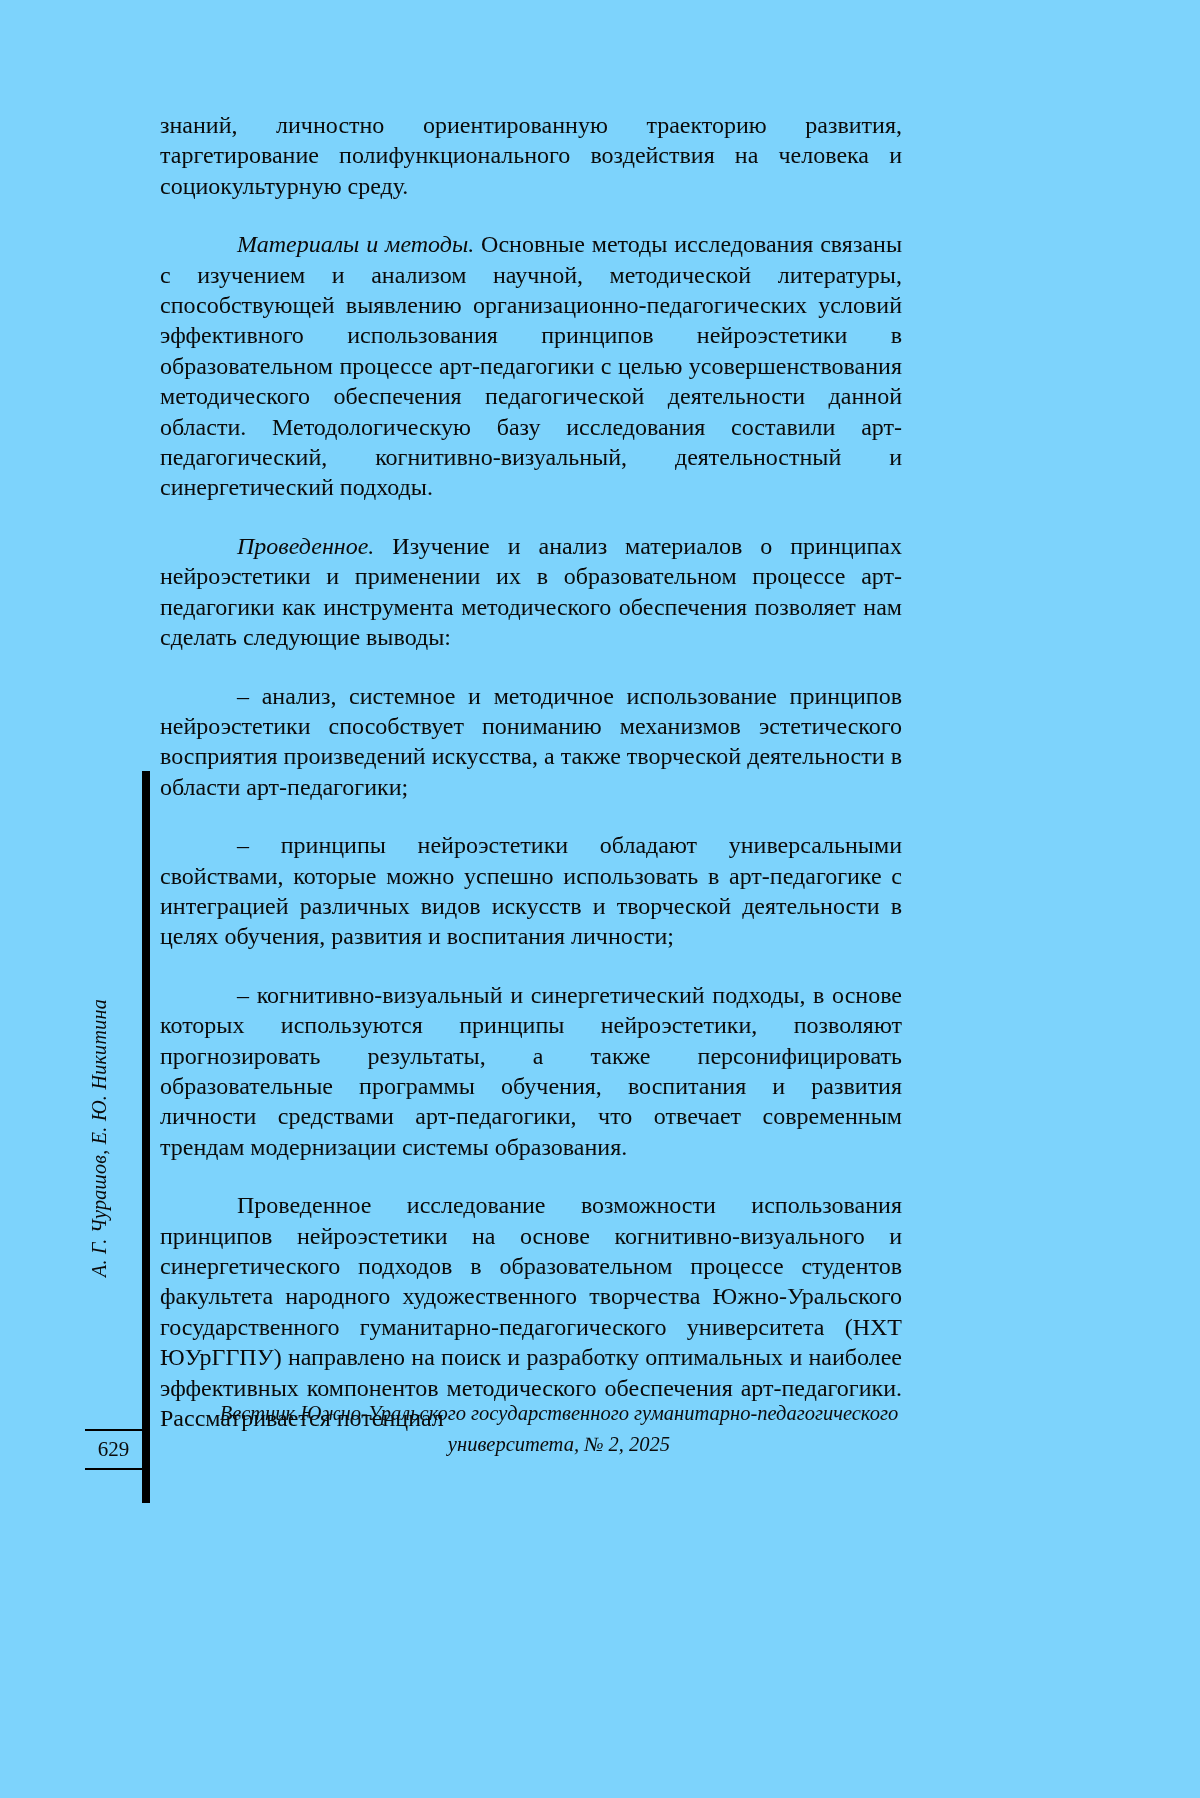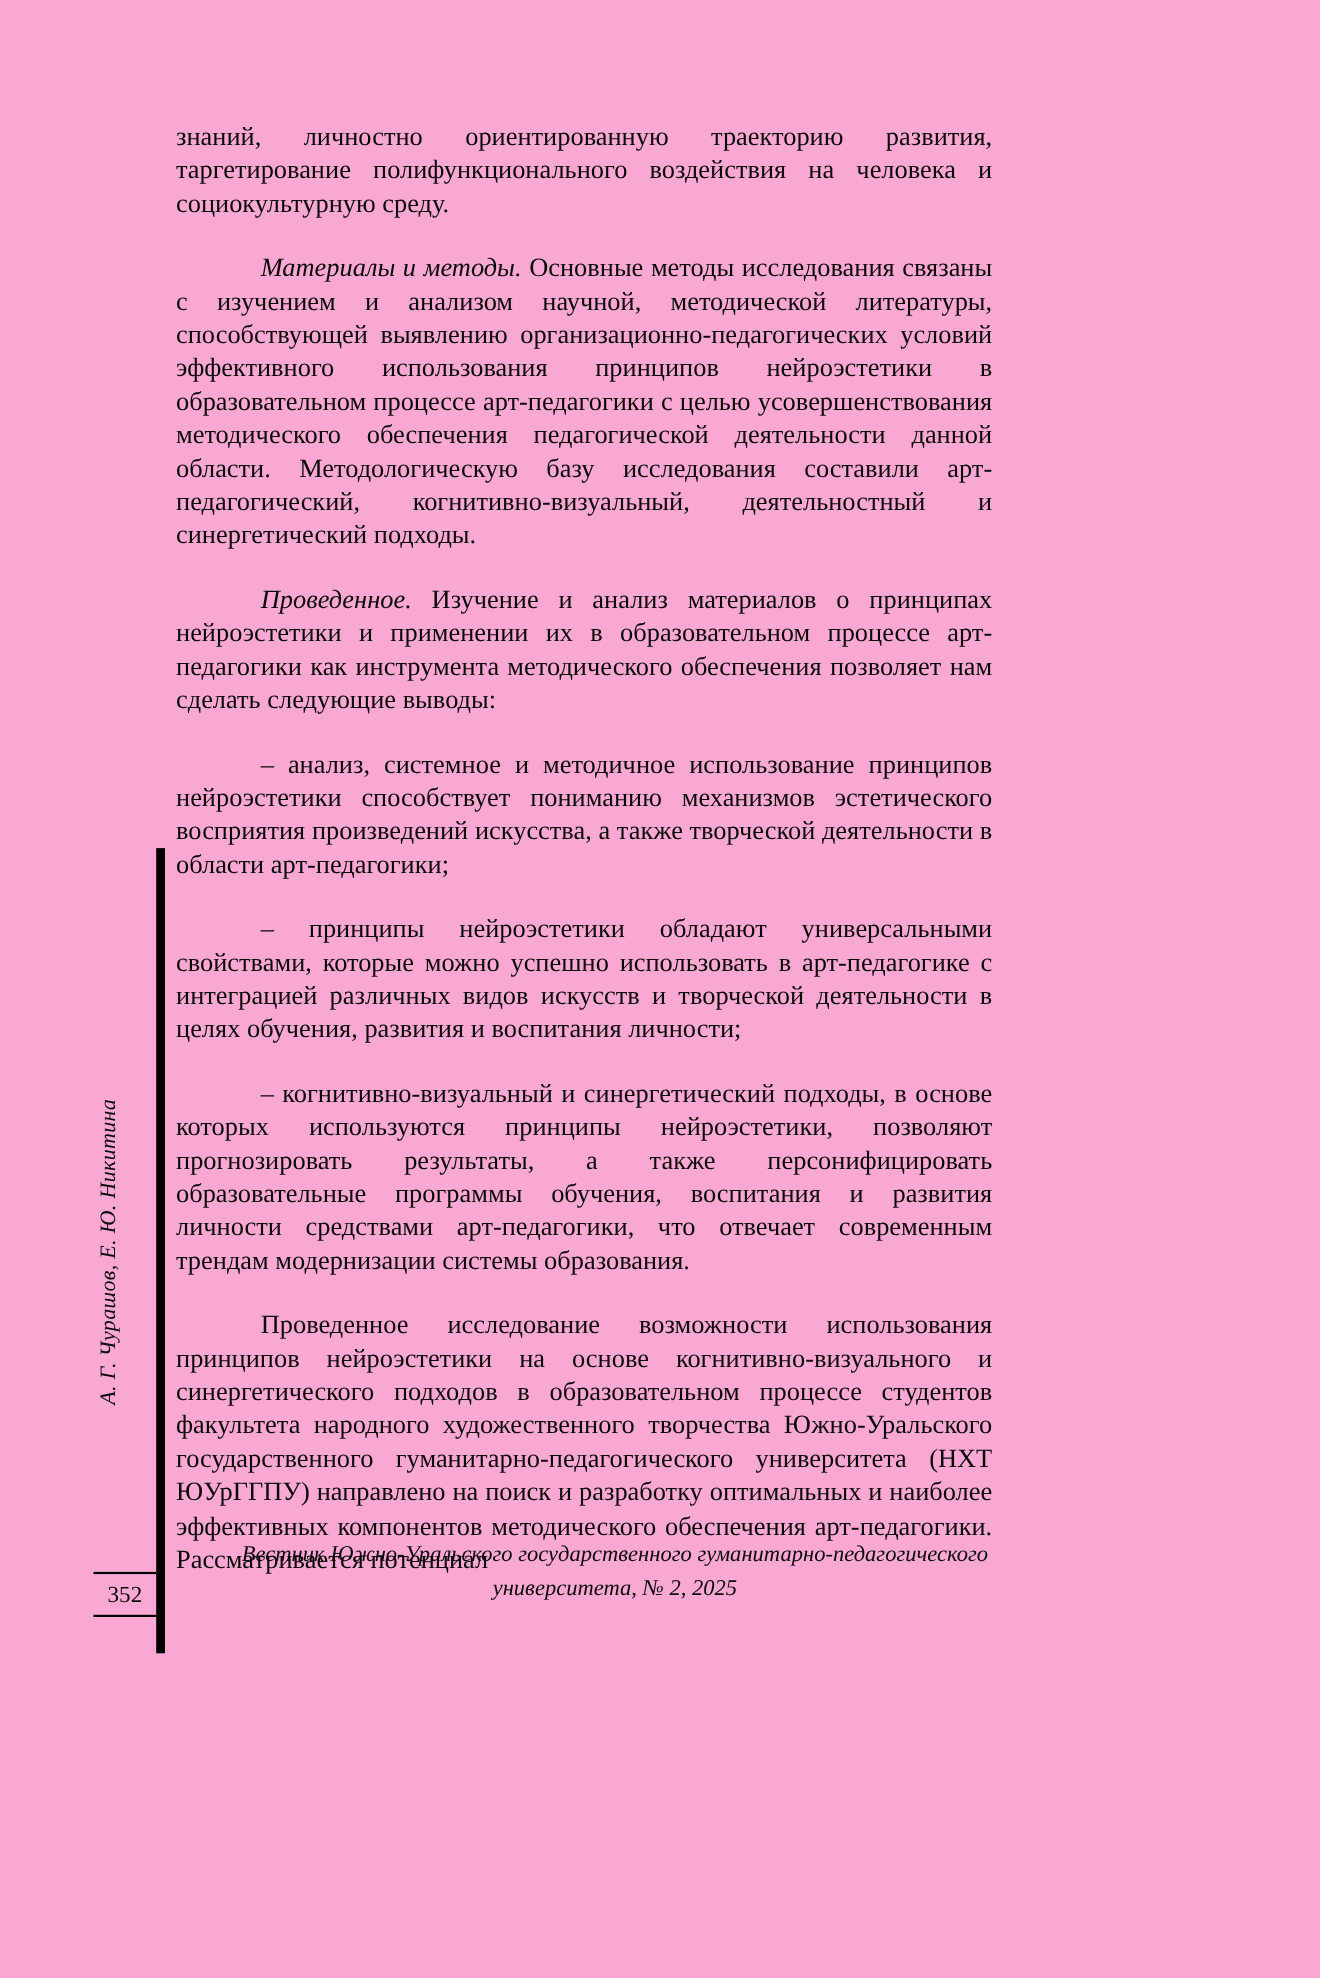--- a/index.html
+++ b/index.html
@@ -1,20 +1,20 @@
 <!DOCTYPE html>
 <html lang="ru"><head>
 <meta charset="utf-8">
 <style>
   html, body { margin: 0; padding: 0; }
   .page {
     position: relative;
     width: 1200px;
     height: 1798px;
-    background: #f9a8d4;
+    background: #7dd3fc;
     font-family: "Liberation Serif", "DejaVu Serif", serif;
     color: #0a0a0a;
     overflow: hidden;
   }
   .body-text {
     position: absolute;
     left: 160px;
     top: 110px;
     width: 742px;
     font-size: 24px;
@@ -83,17 +83,17 @@
       <p class="indent"><span>– анализ, системное и методичное использование принципов нейроэстетики способствует пониманию механизмов эстетического восприятия произведений искусства, а также творческой деятельности в области арт-педагогики;</span></p>
       <p class="indent"><span>– принципы нейроэстетики обладают универсальными свойствами, которые можно успешно использовать в арт-педагогике с интеграцией различных видов искусств и творческой деятельности в целях обучения, развития и воспитания личности;</span></p>
       <p class="indent"><span>– когнитивно-визуальный и синергетический подходы, в основе которых используются принципы нейроэстетики, позволяют прогнозировать результаты, а также персонифицировать образовательные программы обучения, воспитания и развития личности средствами арт-педагогики, что отвечает современным трендам модернизации системы образования.</span></p>
       <p class="indent"><span>Проведенное исследование возможности использования принципов нейроэстетики на основе когнитивно-визуального и синергетического подходов в образовательном процессе студентов факультета народного художественного творчества Южно-Уральского государственного гуманитарно-педагогического университета (НХТ ЮУрГГПУ) направлено на поиск и разработку оптимальных и наиболее эффективных компонентов методического обеспечения арт-педагогики. Рассматривается потенциал</span></p>
     </div>
 
   <div class="vbar"></div>
 
   <div class="sidebar-authors">А. Г. Чурашов, Е. Ю. Никитина</div>
 
-  <div class="pagenum">352</div>
+  <div class="pagenum">629</div>
 
   <div class="footer">Вестник Южно-Уральского государственного гуманитарно-педагогического университета, № 2, 2025</div>
 
 </div>
 
 </body></html>

